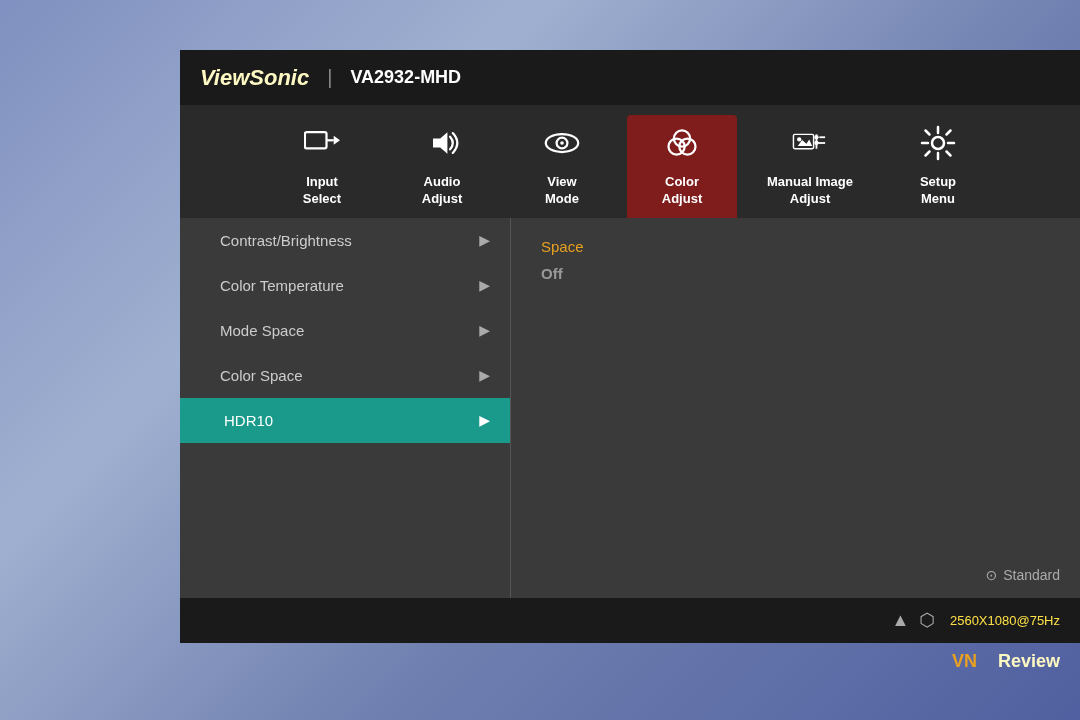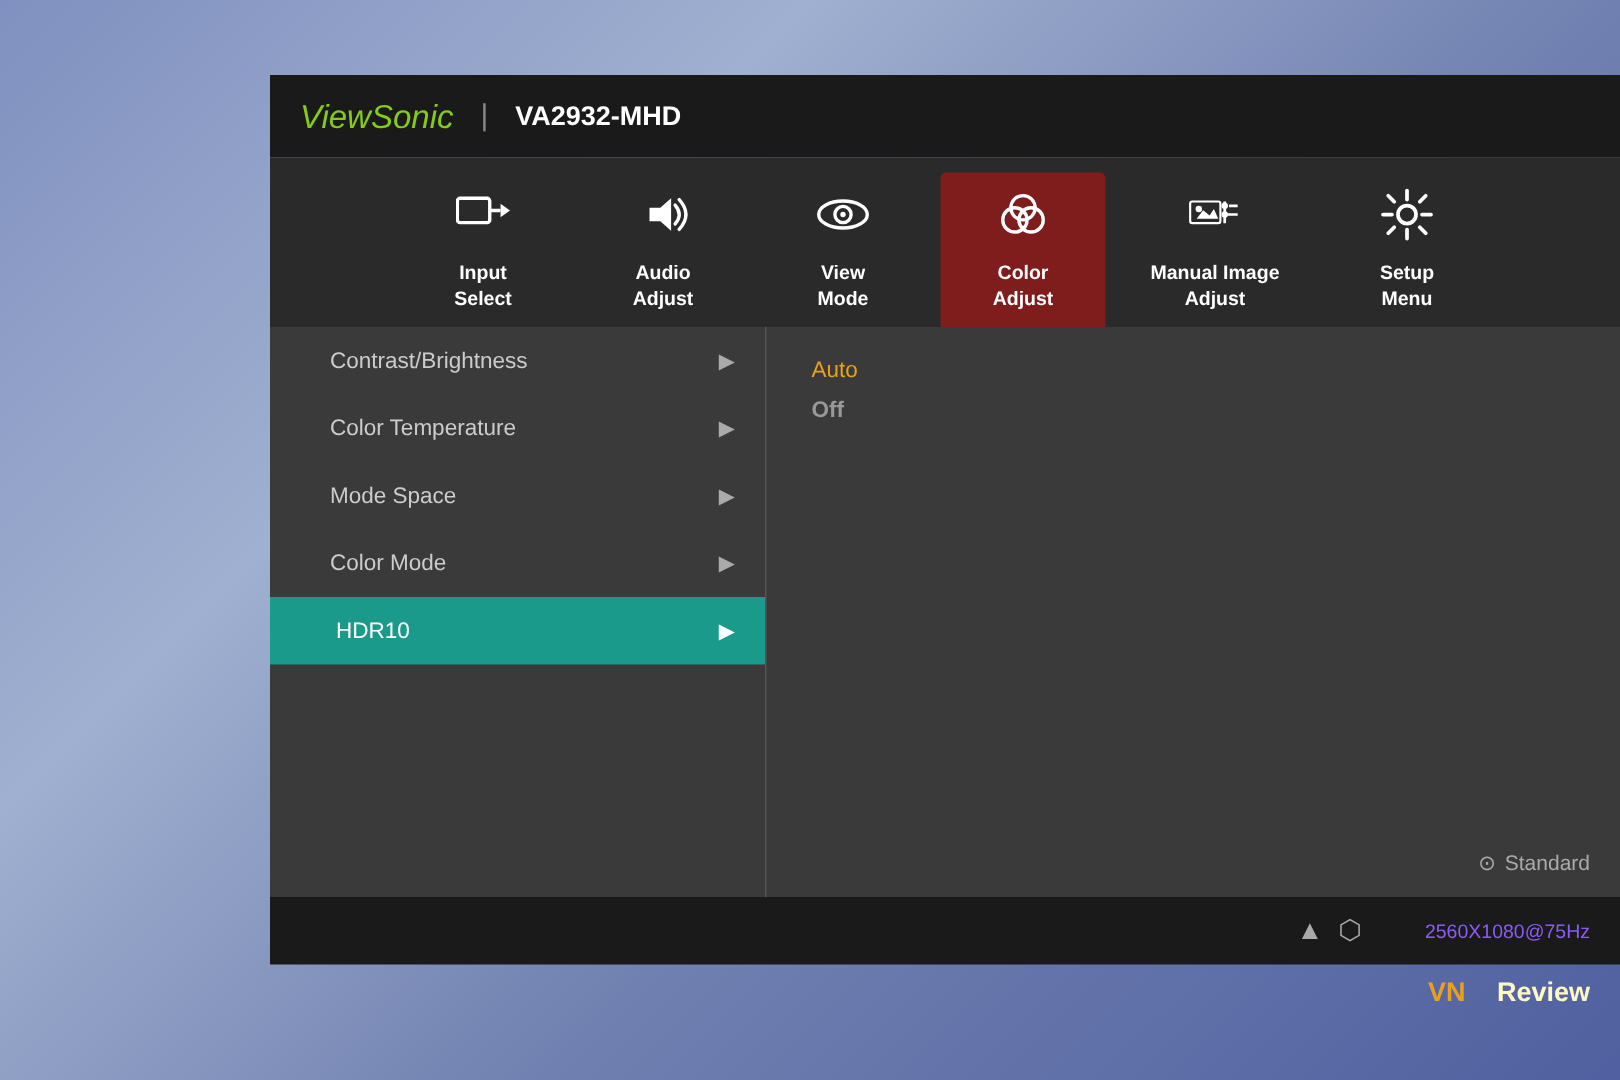--- a/index.html
+++ b/index.html
@@ -36,23 +36,23 @@
       height: 55px;
     }
 
     .brand-logo {
       display: flex;
       align-items: center;
       gap: 10px;
     }
 
     .brand-name {
-      color: #84cc16;
+      color: #fef9c3;
       font-size: 22px;
-      font-weight: normal;
+      font-weight: bold;
       font-style: italic;
     }
 
     .brand-divider {
       color: #888;
       font-size: 20px;
       margin: 0 8px;
     }
 
     .model-name {
@@ -174,23 +174,22 @@
       background: #1a1a1a;
       height: 45px;
       display: flex;
       align-items: center;
       justify-content: flex-end;
       padding: 0 20px;
       gap: 15px;
     }
 
     .resolution-text {
-      color: #8b5cf6;
+      color: #fde047;
       font-size: 13px;
-      margin-left: 27px;
     }
 
     .nav-icons-row {
       display: flex;
       gap: 10px;
       align-items: center;
     }
 
     
     .watermark {
@@ -326,35 +325,35 @@
         <span>Color Temperature</span>
         <span class="menu-item-arrow">▶</span>
       </div>
 
       <div class="menu-item">
         <span>Mode Space</span>
         <span class="menu-item-arrow">▶</span>
       </div>
 
       <div class="menu-item">
-        <span>Color Mode</span>
+        <span>Color Space</span>
         <span class="menu-item-arrow">▶</span>
       </div>
 
       <div class="menu-item selected">
         <span>HDR10</span>
         <span class="menu-item-arrow">▶</span>
       </div>
 
     </div>
 
     <div class="panel-divider"></div>
 
     <div class="value-panel">
-      <div class="value-item value-auto">Auto</div>
+      <div class="value-item value-auto">Space</div>
       <div class="value-item value-off">Off</div>
 
       <div class="standard-label">
         <span>⊙</span>
         <span>Standard</span>
       </div>
     </div>
 
   </div>
 

